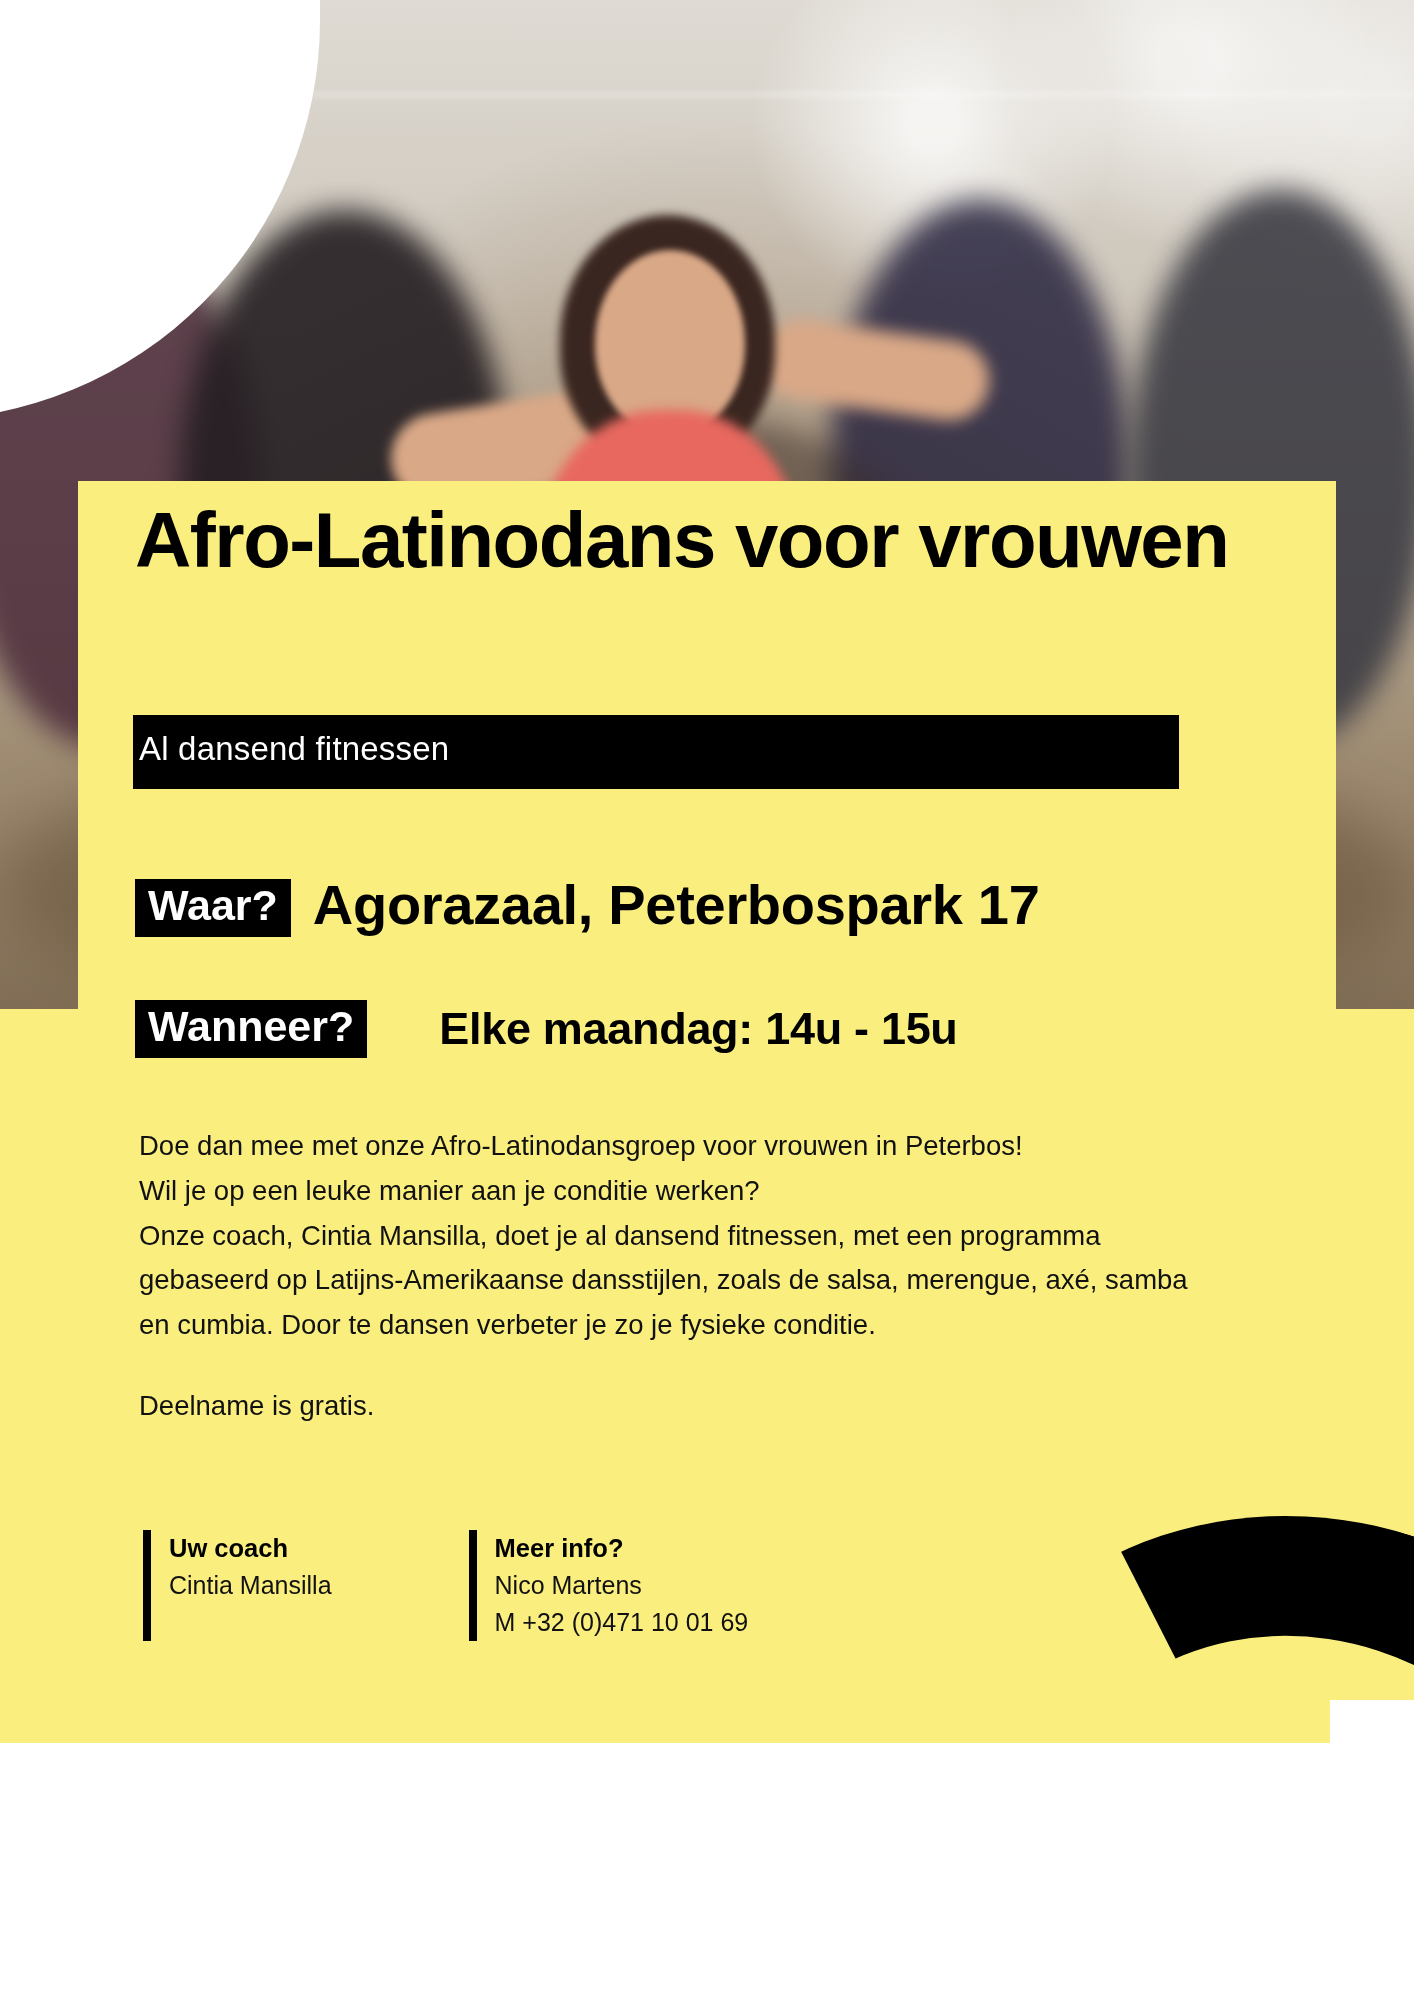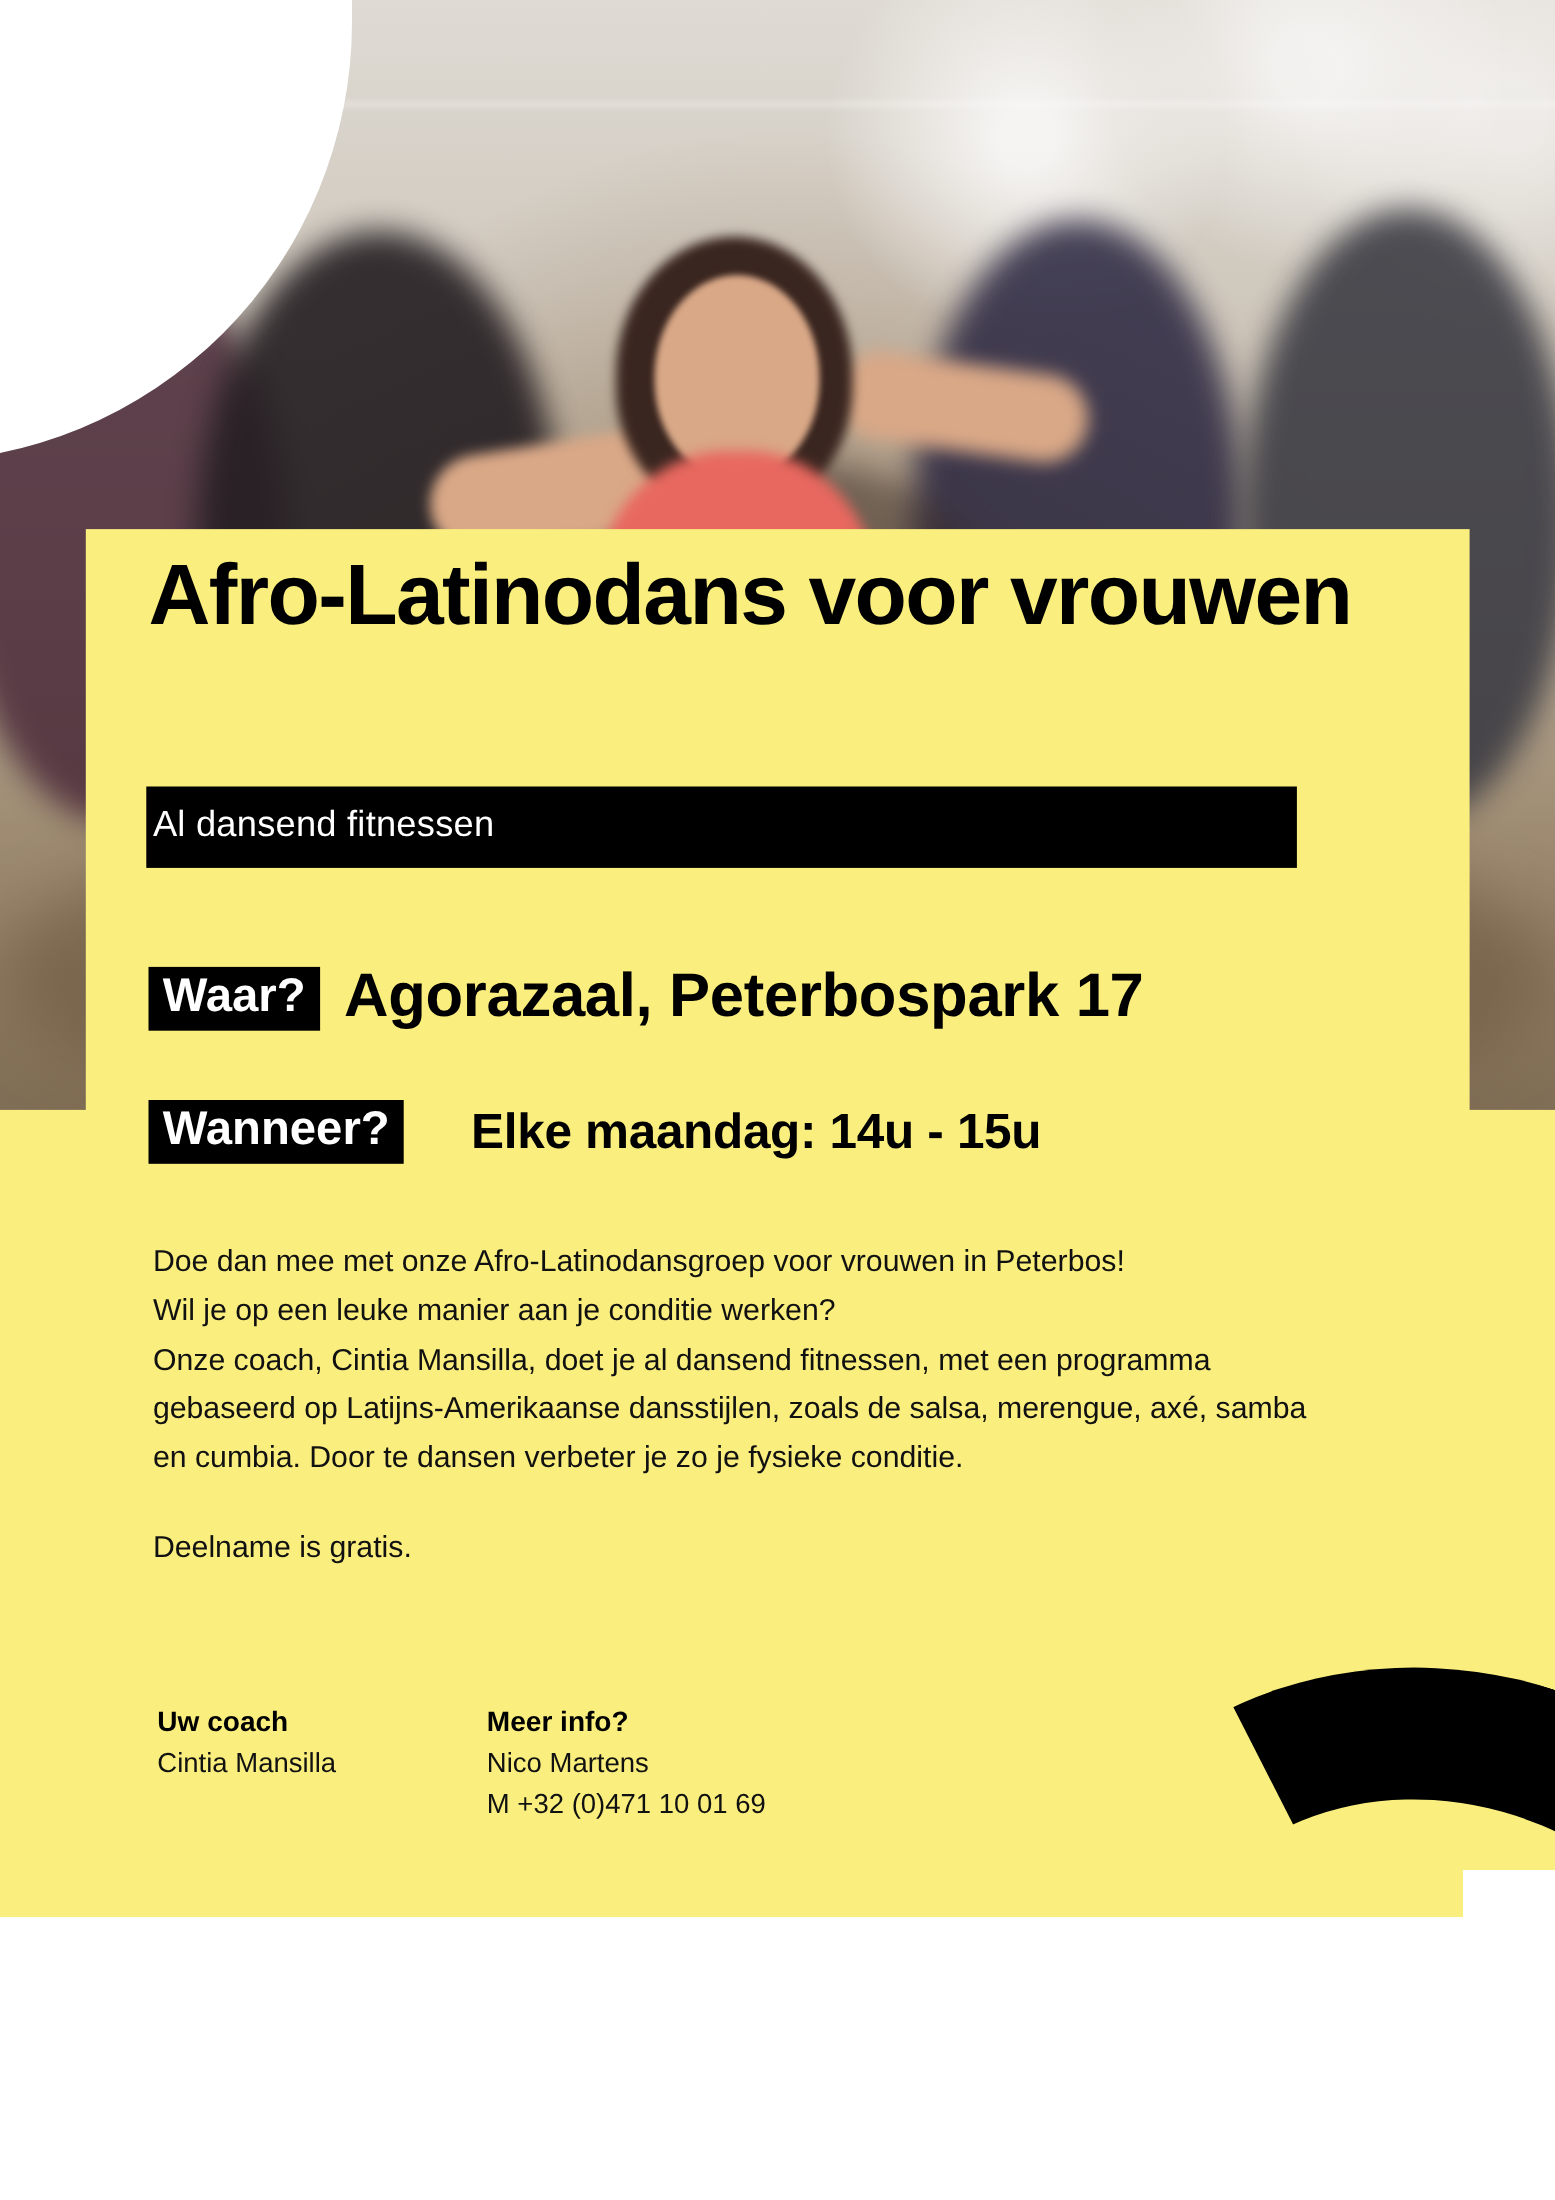--- a/index.html
+++ b/index.html
@@ -136,37 +136,37 @@
     line-height: 1.05;
     vertical-align: middle;
   }
   .row-where {
     position: absolute; left: 135px; top: 872px;
     display: flex; align-items: flex-end; gap: 22px;
   }
   .row-where .val { font-size: 56px; font-weight: 700; color: #000; letter-spacing: -.3px; }
   .row-when {
     position: absolute; left: 135px; top: 1000px;
-    display: flex; align-items: center; gap: 25px;
+    display: flex; align-items: center; gap: 36px;
   }
   .row-when .val { font-size: 45px; font-weight: 700; color: #000; letter-spacing: -.3px; margin-left: 36px; }
 
   .body-text {
     position: absolute; left: 139px; top: 1124px;
     width: 1180px;
     font-size: 27.5px; line-height: 1.63; color: #111; font-weight: 400;
   }
   .body-text p { margin: 0; }
   .body-text .spacer { height: 36px; }
 
   .cards {
     position: absolute; left: 143px; top: 1530px;
     display: flex; gap: 137px;
   }
-  .card { display: flex; gap: 18px; flex-direction: column; }
+  .card { display: flex; gap: 18px; }
   .card .bar { width: 8px; background: #000; }
   .card .txt { font-size: 25px; line-height: 1.47; color: #111; }
   .card .txt .hd { font-weight: 700; font-size: 25.5px; color: #000; }
 
   
   .footer {
     position: absolute; left: 0; top: 1743px;
     width: 1414px; height: 257px;
     background: #ffffff;
   }

